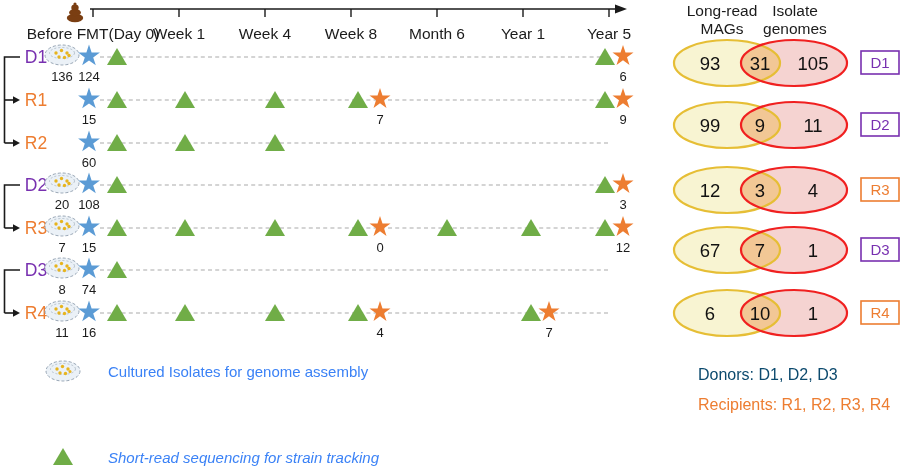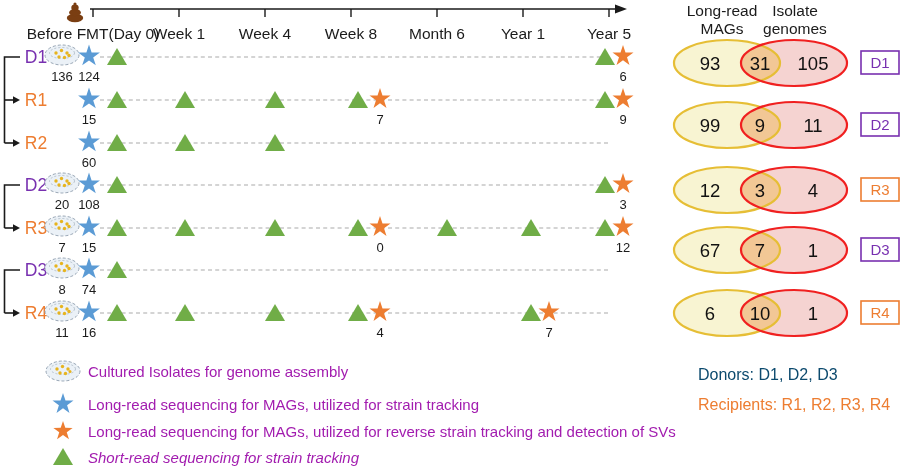--- a/index.html
+++ b/index.html
@@ -1,20 +1,20 @@
 <!DOCTYPE html>
 <html><head>
 <meta charset="utf-8">
 <style>
   html,body{margin:0;padding:0;background:#ffffff;}
   .stage{position:relative;width:900px;height:473px;background:#ffffff;
          font-family:"Liberation Sans",sans-serif;overflow:hidden;}
   svg.fig{position:absolute;left:0;top:0;}
   .legend-row{position:absolute;left:40px;display:flex;align-items:center;
-              color:#a21caf;font-size:15px;white-space:nowrap;}
+              color:#3b82f6;font-size:15px;white-space:nowrap;gap:20px;}
   .legend-icon{flex:0 0 46px;display:flex;justify-content:center;align-items:center;}
   .legend-label{padding-left:2px;}
   .footer-line{position:absolute;left:698px;font-size:16px;white-space:nowrap;}
   .footer-donors{top:366px;color:#0c4a6e;}
   .footer-recipients{top:396px;color:#ed7d31;}
 </style>
 </head>
 <body>
 
 <div class="stage">
@@ -258,36 +258,20 @@
         <circle cx="-6" cy="-2" r="1.7" fill="#e7b41e"></circle>
           <circle cx="-0.5" cy="-4.5" r="1.7" fill="#e7b41e"></circle>
         <circle cx="5" cy="-2" r="1.7" fill="#e7b41e"></circle>
           <circle cx="-3" cy="2" r="1.7" fill="#e7b41e"></circle>
         <circle cx="2.5" cy="2.5" r="1.7" fill="#e7b41e"></circle>
           <circle cx="7" cy="0.5" r="1.5" fill="#e7b41e"></circle>
       </svg>
     </span>
     <span class="legend-label">Cultured Isolates for genome assembly</span>
   </div>
-  <div class="legend-row" style="top:392px;">
-    <span class="legend-icon">
-      <svg width="24" height="24" viewBox="-12 -12 24 24">
-        <polygon points="0,-11 2.5,-3.5 10.5,-3.4 4.1,1.3 6.5,8.9 0,4.3 -6.5,8.9 -4.1,1.3 -10.5,-3.4 -2.5,-3.5" fill="#5b9bd5"></polygon>
-      </svg>
-    </span>
-    <span class="legend-label">Long-read sequencing for MAGs, utilized for strain tracking</span>
-  </div>
-  <div class="legend-row" style="top:420px;">
-    <span class="legend-icon">
-      <svg width="22" height="22" viewBox="-12 -12 24 24">
-        <polygon points="0,-11 2.5,-3.5 10.5,-3.4 4.1,1.3 6.5,8.9 0,4.3 -6.5,8.9 -4.1,1.3 -10.5,-3.4 -2.5,-3.5" fill="#ed7d31"></polygon>
-      </svg>
-    </span>
-    <span class="legend-label">Long-read sequencing for MAGs, utilized for reverse strain tracking and detection of SVs</span>
-  </div>
   <div class="legend-row" style="top:447px;font-style:italic;">
     <span class="legend-icon">
       <svg width="22" height="20" viewBox="-11 -10 22 20">
         <polygon points="-10,8 10,8 0,-9" fill="#70ad47"></polygon>
       </svg>
     </span>
     <span class="legend-label">Short-read sequencing for strain tracking</span>
   </div>
 
   <div class="footer-line footer-donors">Donors: D1, D2, D3</div>

